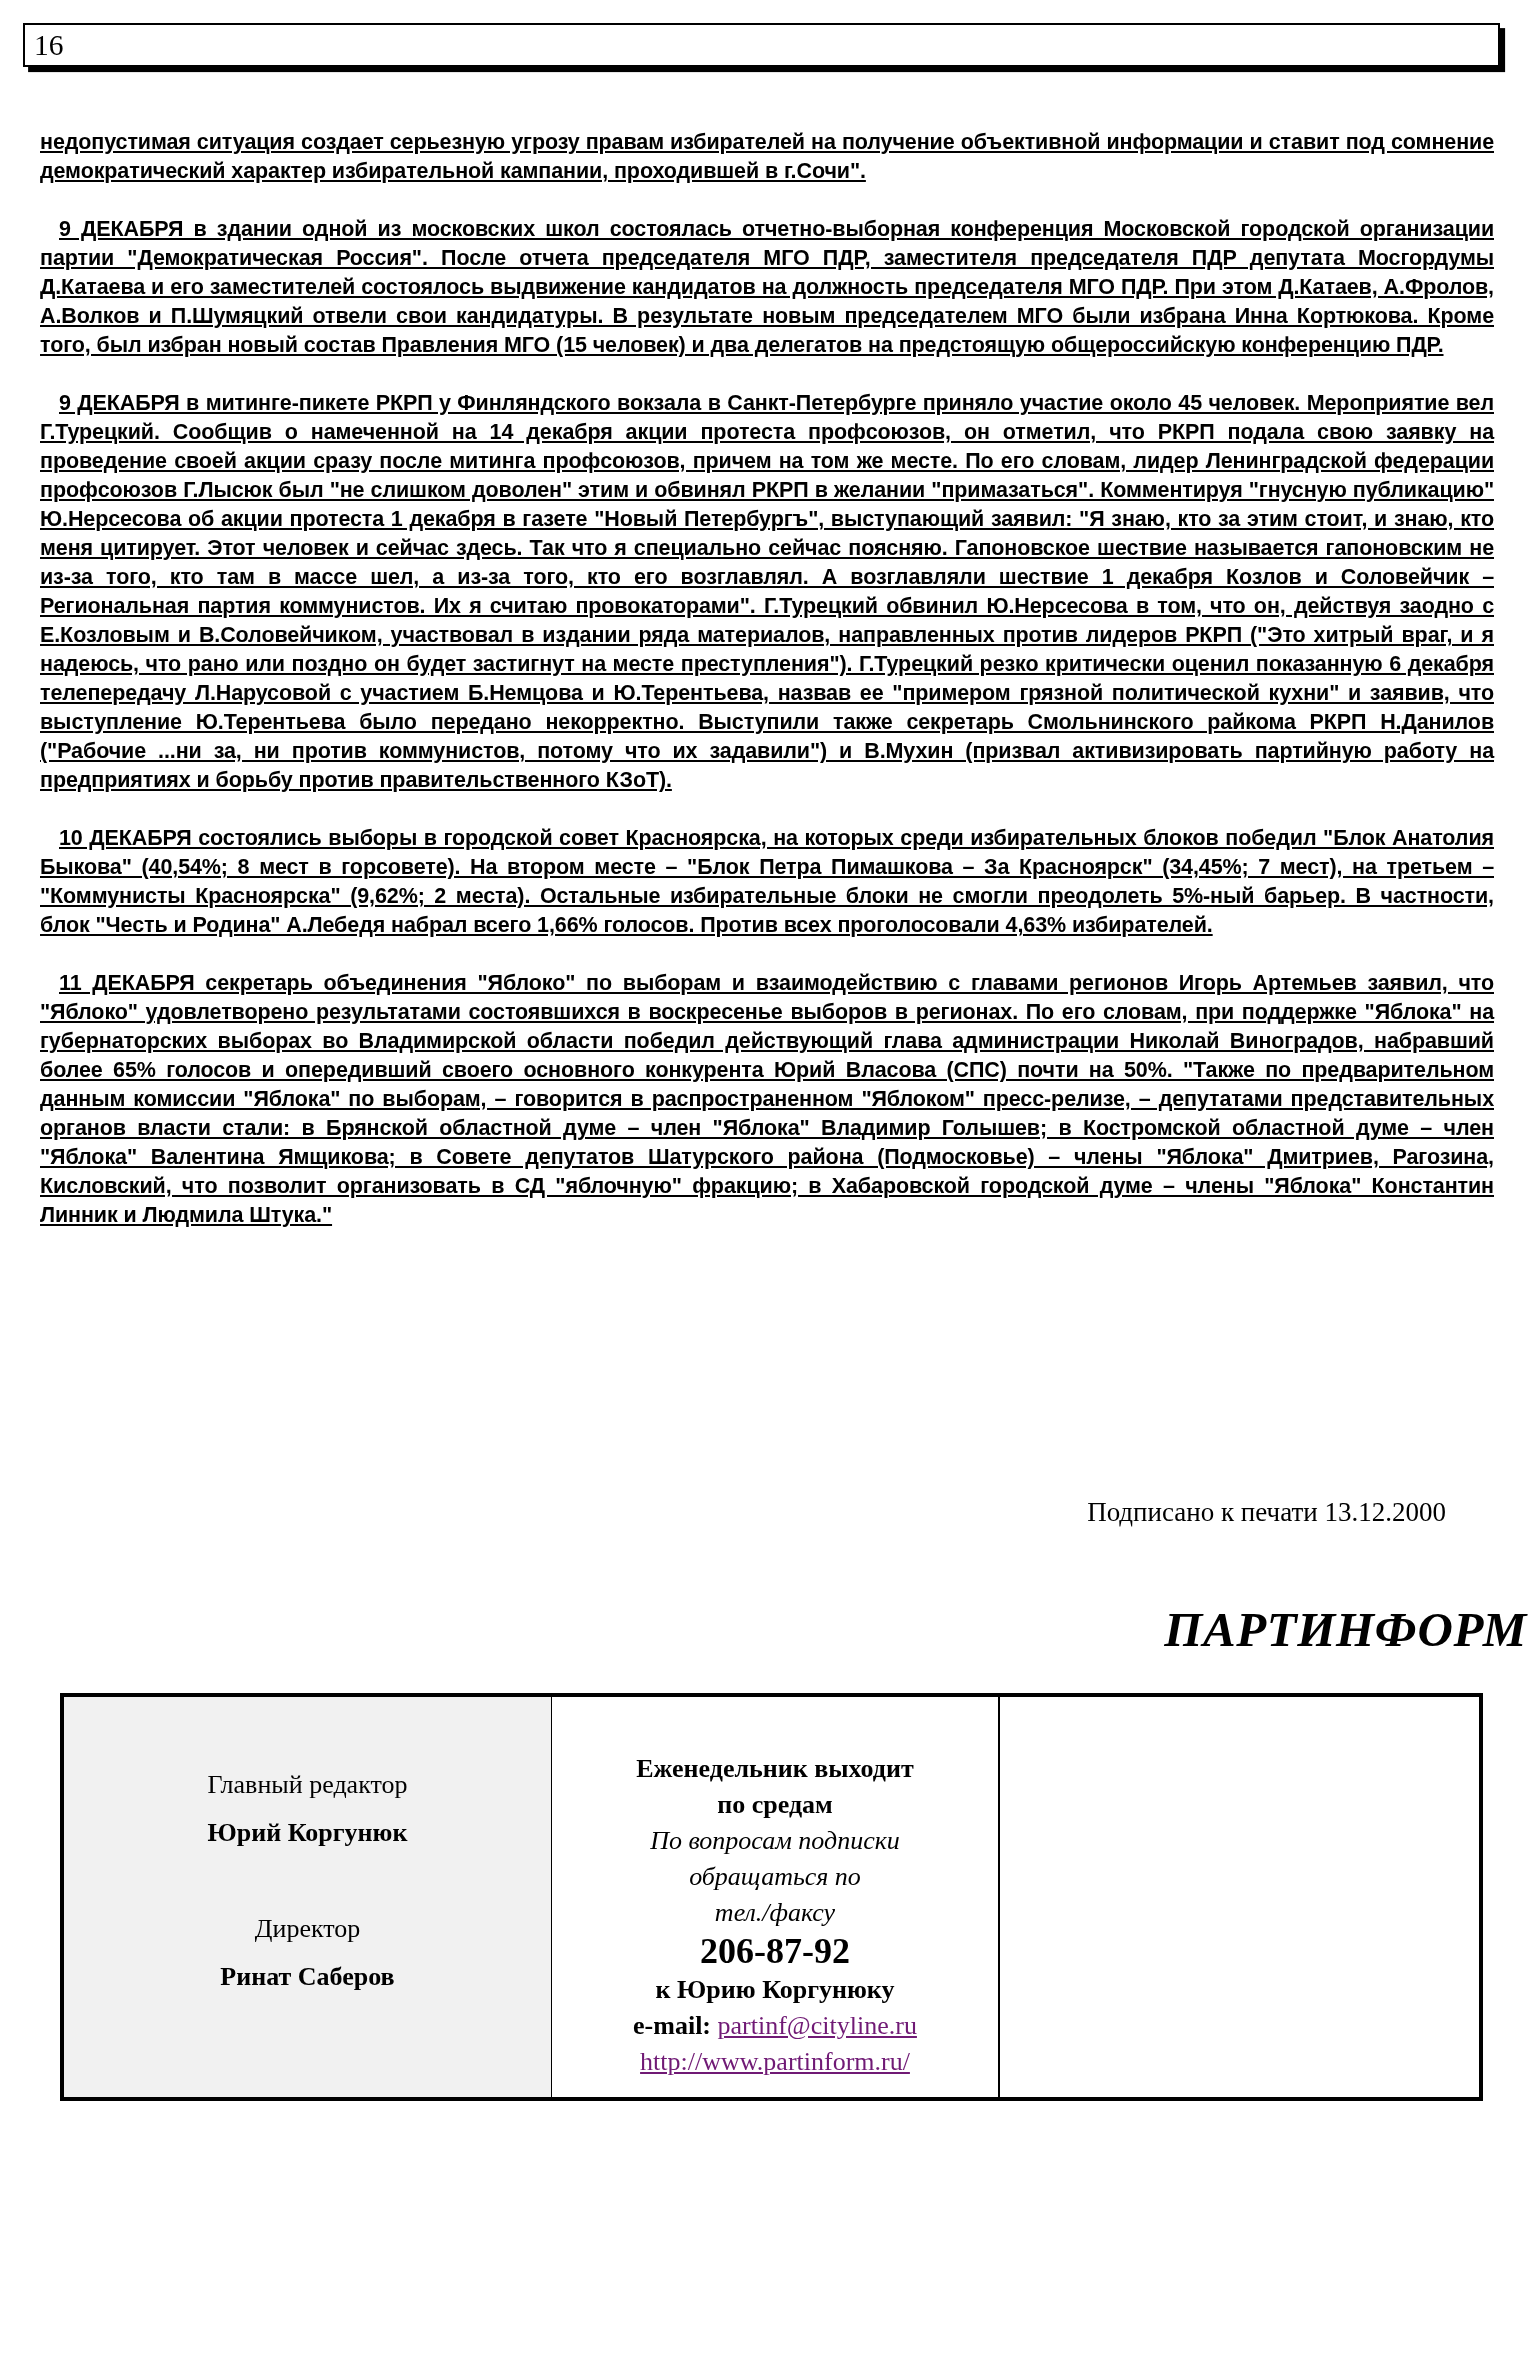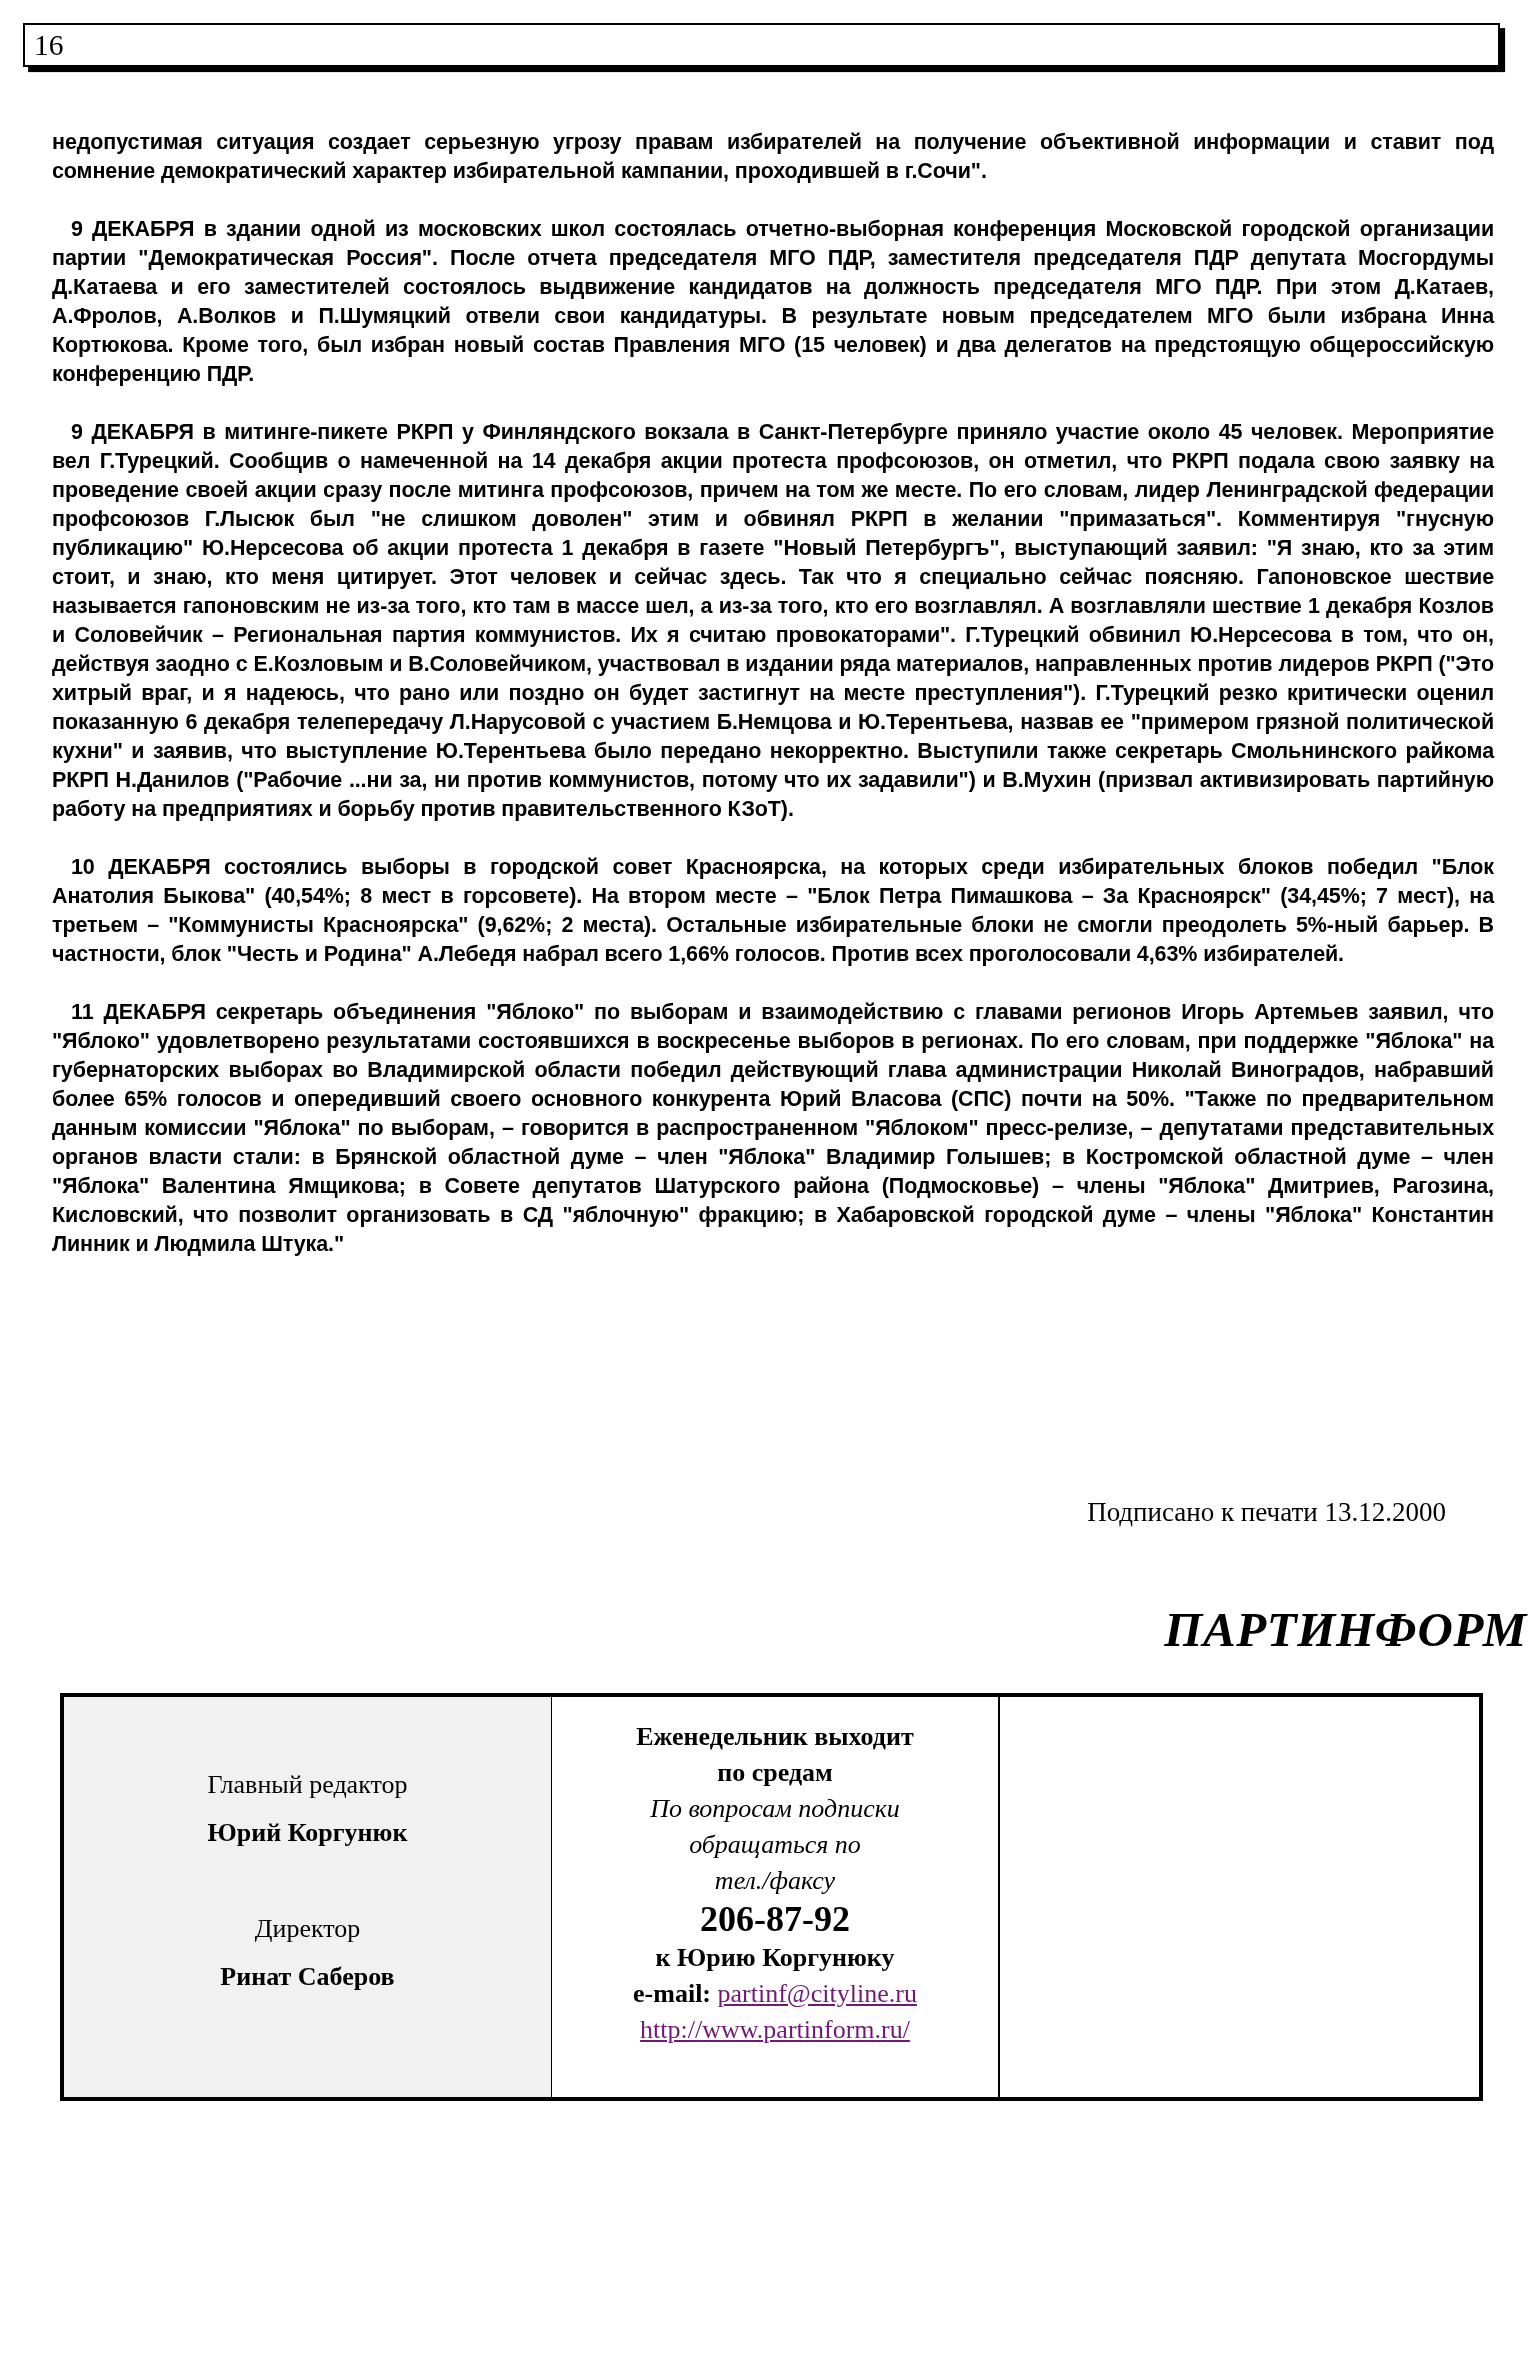--- a/index.html
+++ b/index.html
@@ -20,42 +20,42 @@
     position: absolute; right: 38px; top: 3.8px;
     font-family: "Liberation Serif", serif; font-style: italic;
     font-size: 29.5px; line-height: 33px;
   }
   .article {
     position: absolute; left: 36px; width: 1458px;
     font-family: "Liberation Sans", sans-serif; font-weight: bold;
     font-size: 21.5px; line-height: 29px; text-align: justify;
     letter-spacing: -0.1px;
   }
-  .article p { margin: 0 0 29px 16px; text-indent: 19px; }
+  .article p { margin: 0 0 29px 4px; text-indent: 19px; text-decoration: underline; }
   .article p.cont { text-indent: 0; }
   .signed {
     position: absolute; right: 91px; top: 1497px;
     font-family: "Liberation Serif", serif; font-size: 27px;
   }
   .masthead-title {
     position: absolute; left: 0; width: 1527px; top: 1601px; text-align: right;
     font-family: "Liberation Serif", serif; font-style: italic; font-weight: bold;
     font-size: 49px; letter-spacing: 0.6px;
   }
   .info-box {
     position: absolute; left: 60px; top: 1693px; width: 1415px; height: 400px;
     border: 4.5px solid #000; display: flex; box-sizing: content-box;
   }
   .info-col {
     display: flex; flex-direction: column; align-items: center; justify-content: flex-start;
     text-align: center; font-family: "Liberation Serif", serif; font-size: 26px;
     line-height: 36px;
   }
   .col-left { width: 488px; background: #f1f1f1; border-right: 1.9px solid #000; padding-top: 70px; box-sizing: border-box; gap: 12px; }
-  .col-mid { width: 448px; background: #ffffff; border-right: 2.6px solid #000; padding-top: 22px; box-sizing: border-box; }
+  .col-mid { width: 448px; background: #ffffff; border-right: 2.6px solid #000; padding-top: 54px; box-sizing: border-box; }
   .col-right { width: 476px; background: #f1f1f1; padding-top: 70px; box-sizing: border-box; }
   .b { font-weight: bold; }
   .i { font-style: italic; }
   .gap { height: 36px; }
   .phone { font-weight: bold; font-size: 36px; line-height: 41px; }
   .link { text-decoration: underline; color: #701a75; }
 </style>
 </head>
 <body>
 

